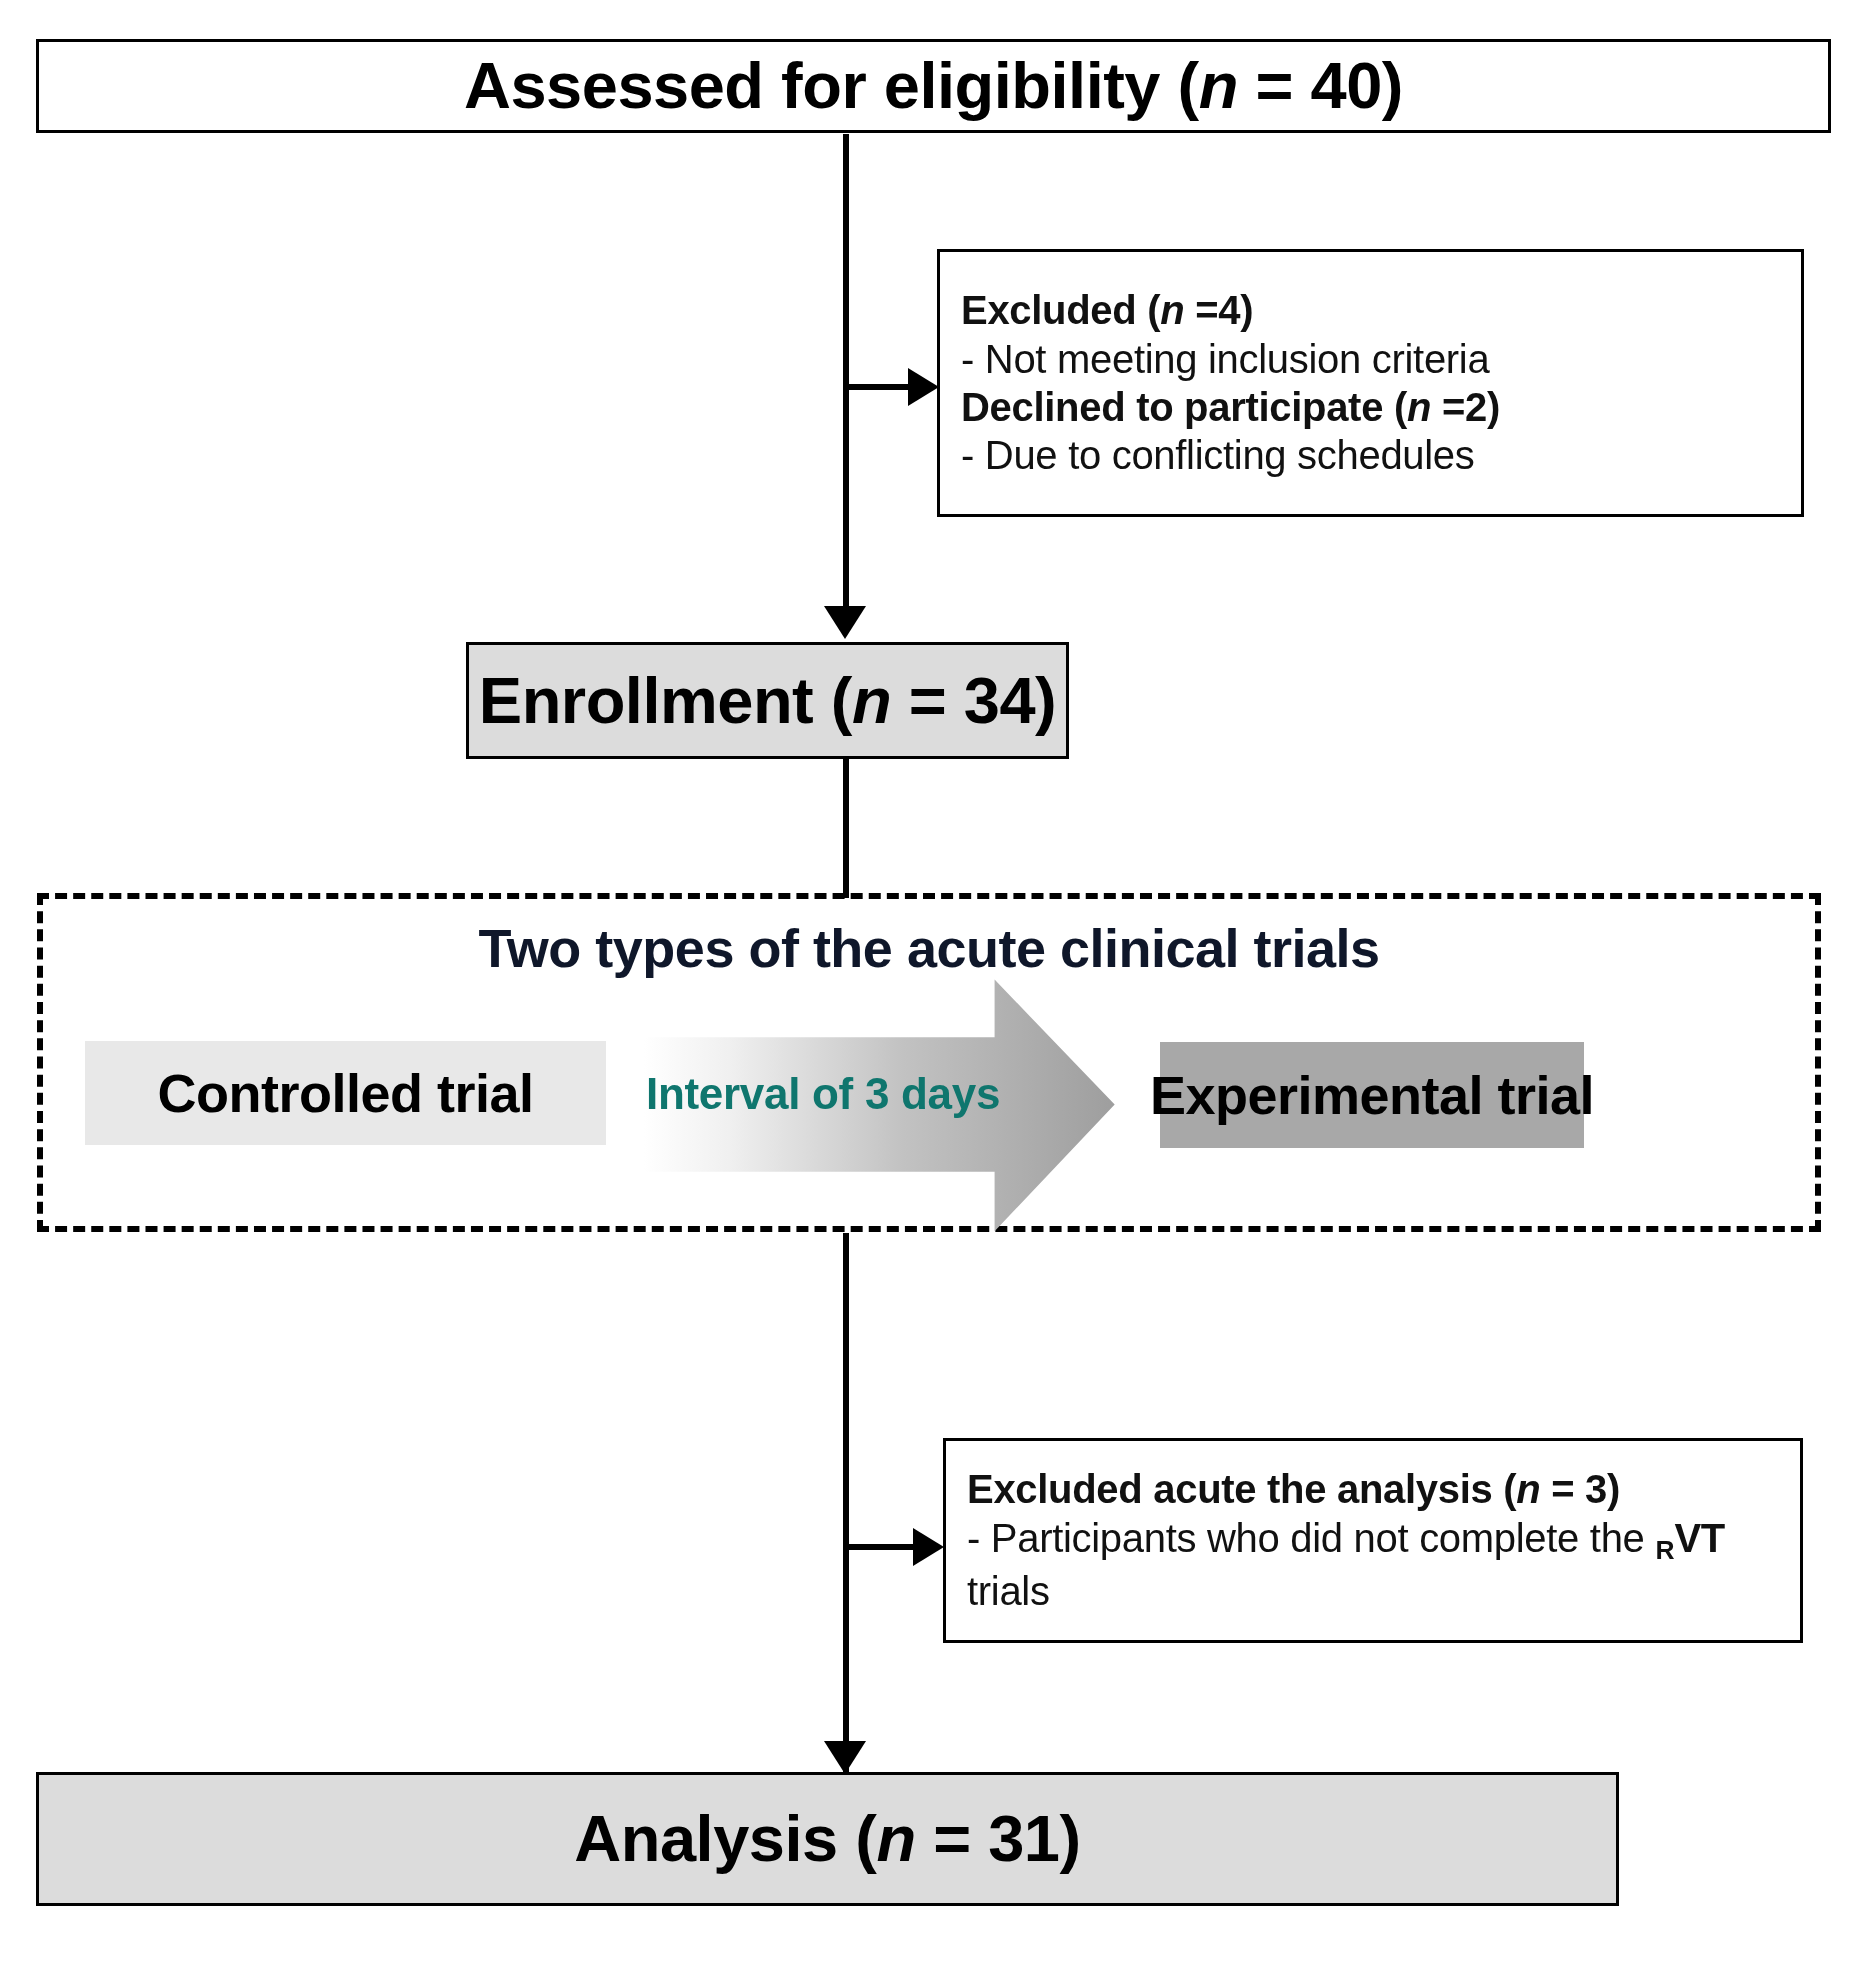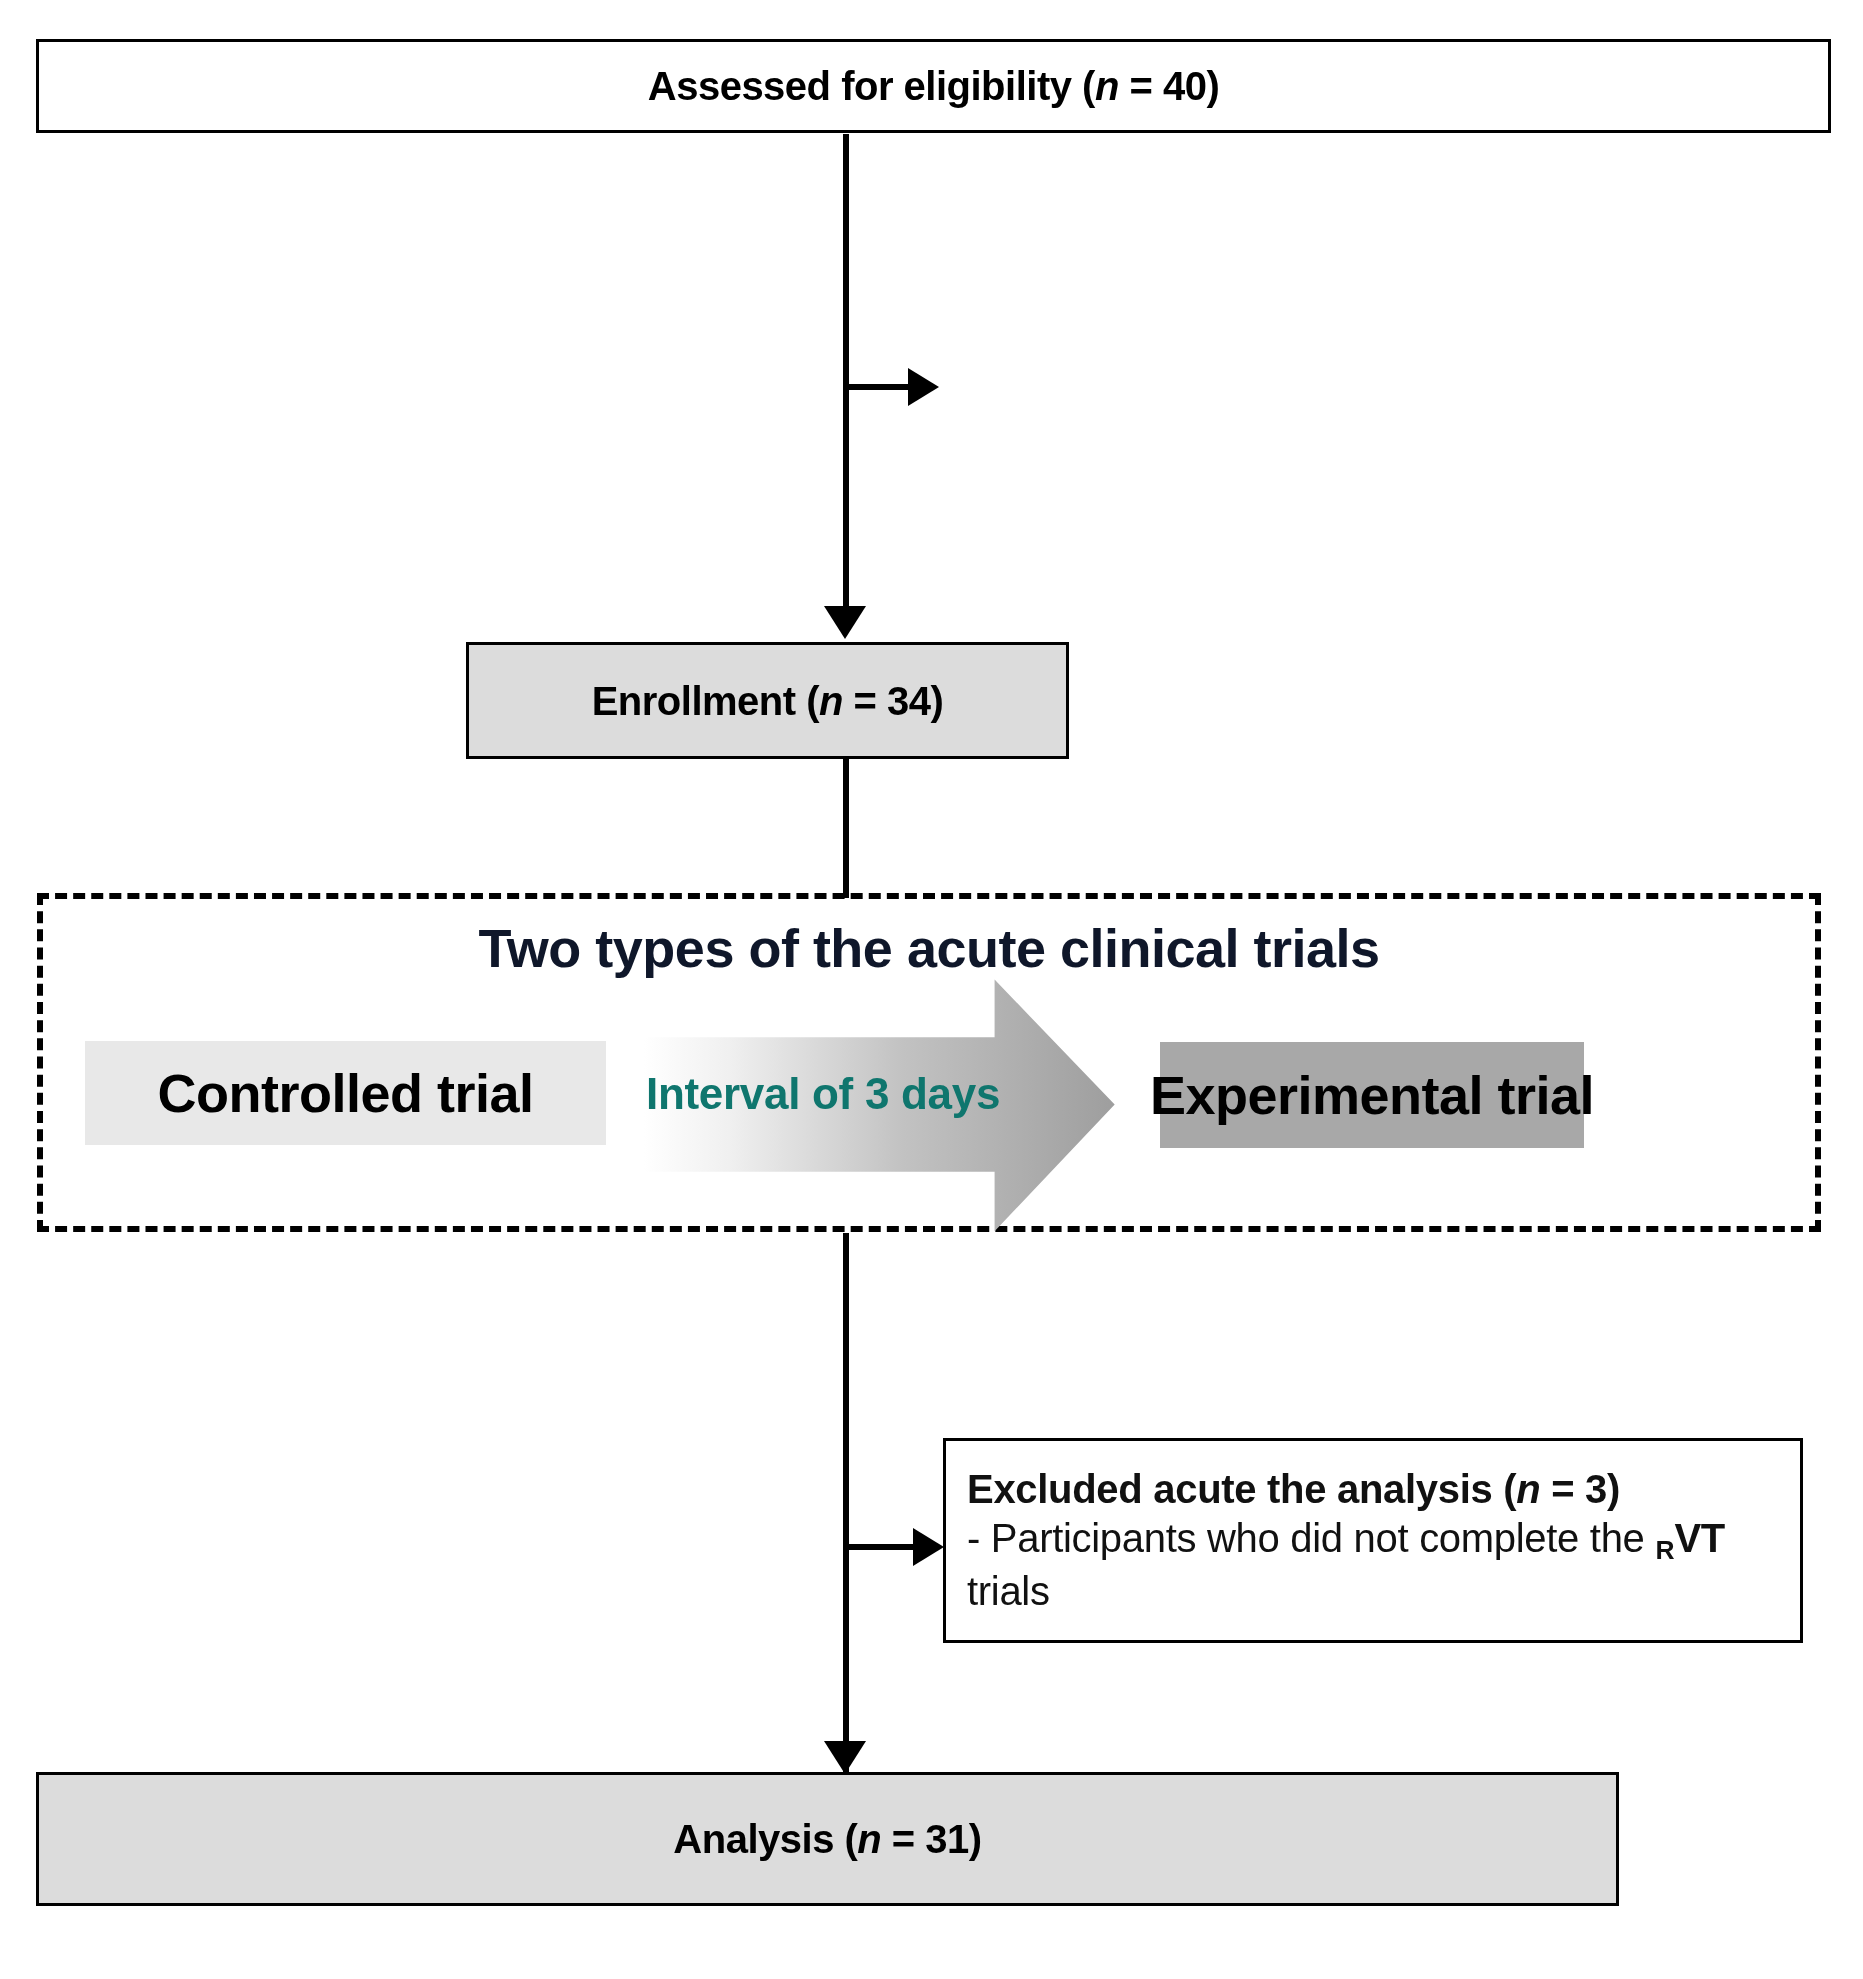--- a/index.html
+++ b/index.html
@@ -27,21 +27,21 @@
     background: #ffffff;
     display: flex;
     flex-direction: column;
     justify-content: center;
   }
   .box.centered { align-items: center; }
   .box.gray { background: #dcdcdc; }
 
   .title-text {
     font-weight: bold;
-    font-size: 40px;
+    font-size: 65px;
     color: #000000;
     line-height: 1.1;
     white-space: nowrap;
     letter-spacing: -0.5px;
   }
   .ital { font-style: italic; }
 
   
   .excl-box {
     padding: 9.6px 0 9.6px 21px;
@@ -147,20 +147,30 @@
       <span>Assessed for eligibility (</span><span class="ital">n</span><span> = 40)</span>
     </div>
   </div>
 
   <div class="vline" style="left:843px; top:134px; width:5.8px; height:473px;"></div>
   <div class="arrow-down" style="left:824px; top:606px;"></div>
 
   <div class="hline" style="left:845px; top:384px; width:65px; height:5.8px;"></div>
   <div class="arrow-right" style="left:908px; top:368px;"></div>
 
+  <div class="box excl-box" style="left:937px; top:249px; width:867px; height:268px;">
+    <div class="excl-line bold">
+      <span>Excluded (</span><span class="ital">n</span><span> =4)</span>
+    </div>
+    <div class="excl-line">- Not meeting inclusion criteria</div>
+    <div class="excl-line bold">
+      <span>Declined to participate (</span><span class="ital">n</span><span> =2)</span>
+    </div>
+    <div class="excl-line">- Due to conflicting schedules</div>
+  </div>
 
   <div class="box centered gray" style="left:466px; top:642px; width:603px; height:117px;">
     <div class="title-text">
       <span>Enrollment (</span><span class="ital">n</span><span> = 34)</span>
     </div>
   </div>
 
   <div class="vline" style="left:843px; top:759px; width:5.8px; height:139px;"></div>
 
   <div class="dashed-region" style="left:37px; top:893px; width:1784px; height:339px;"></div>

